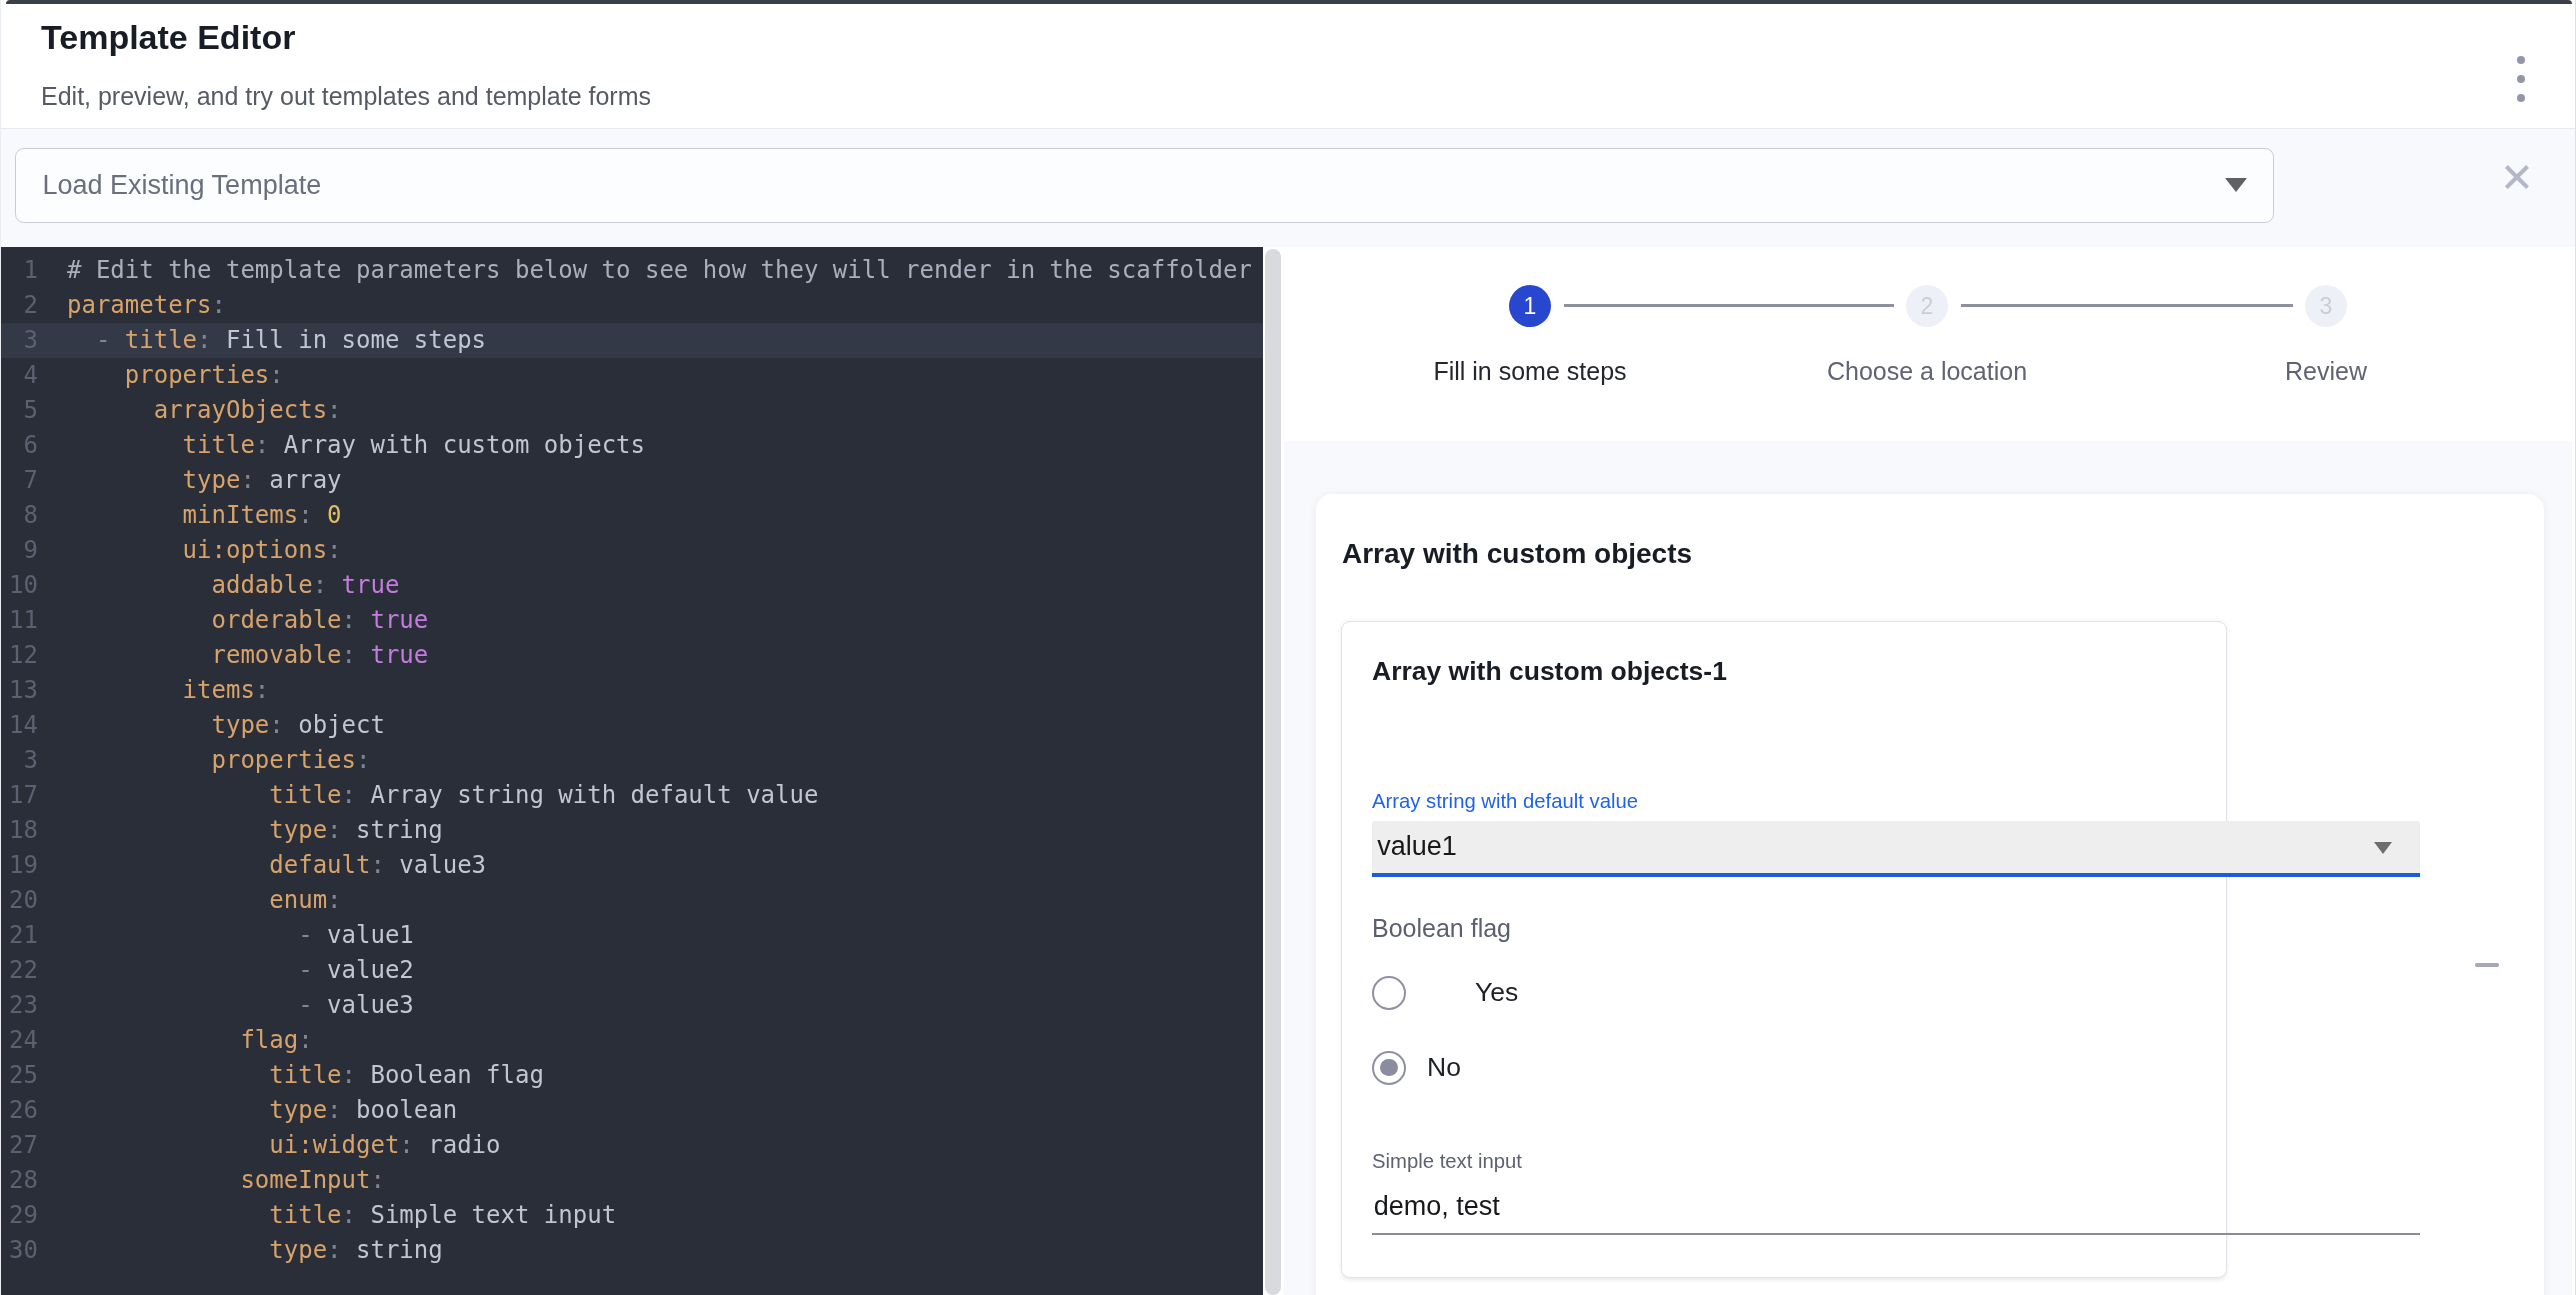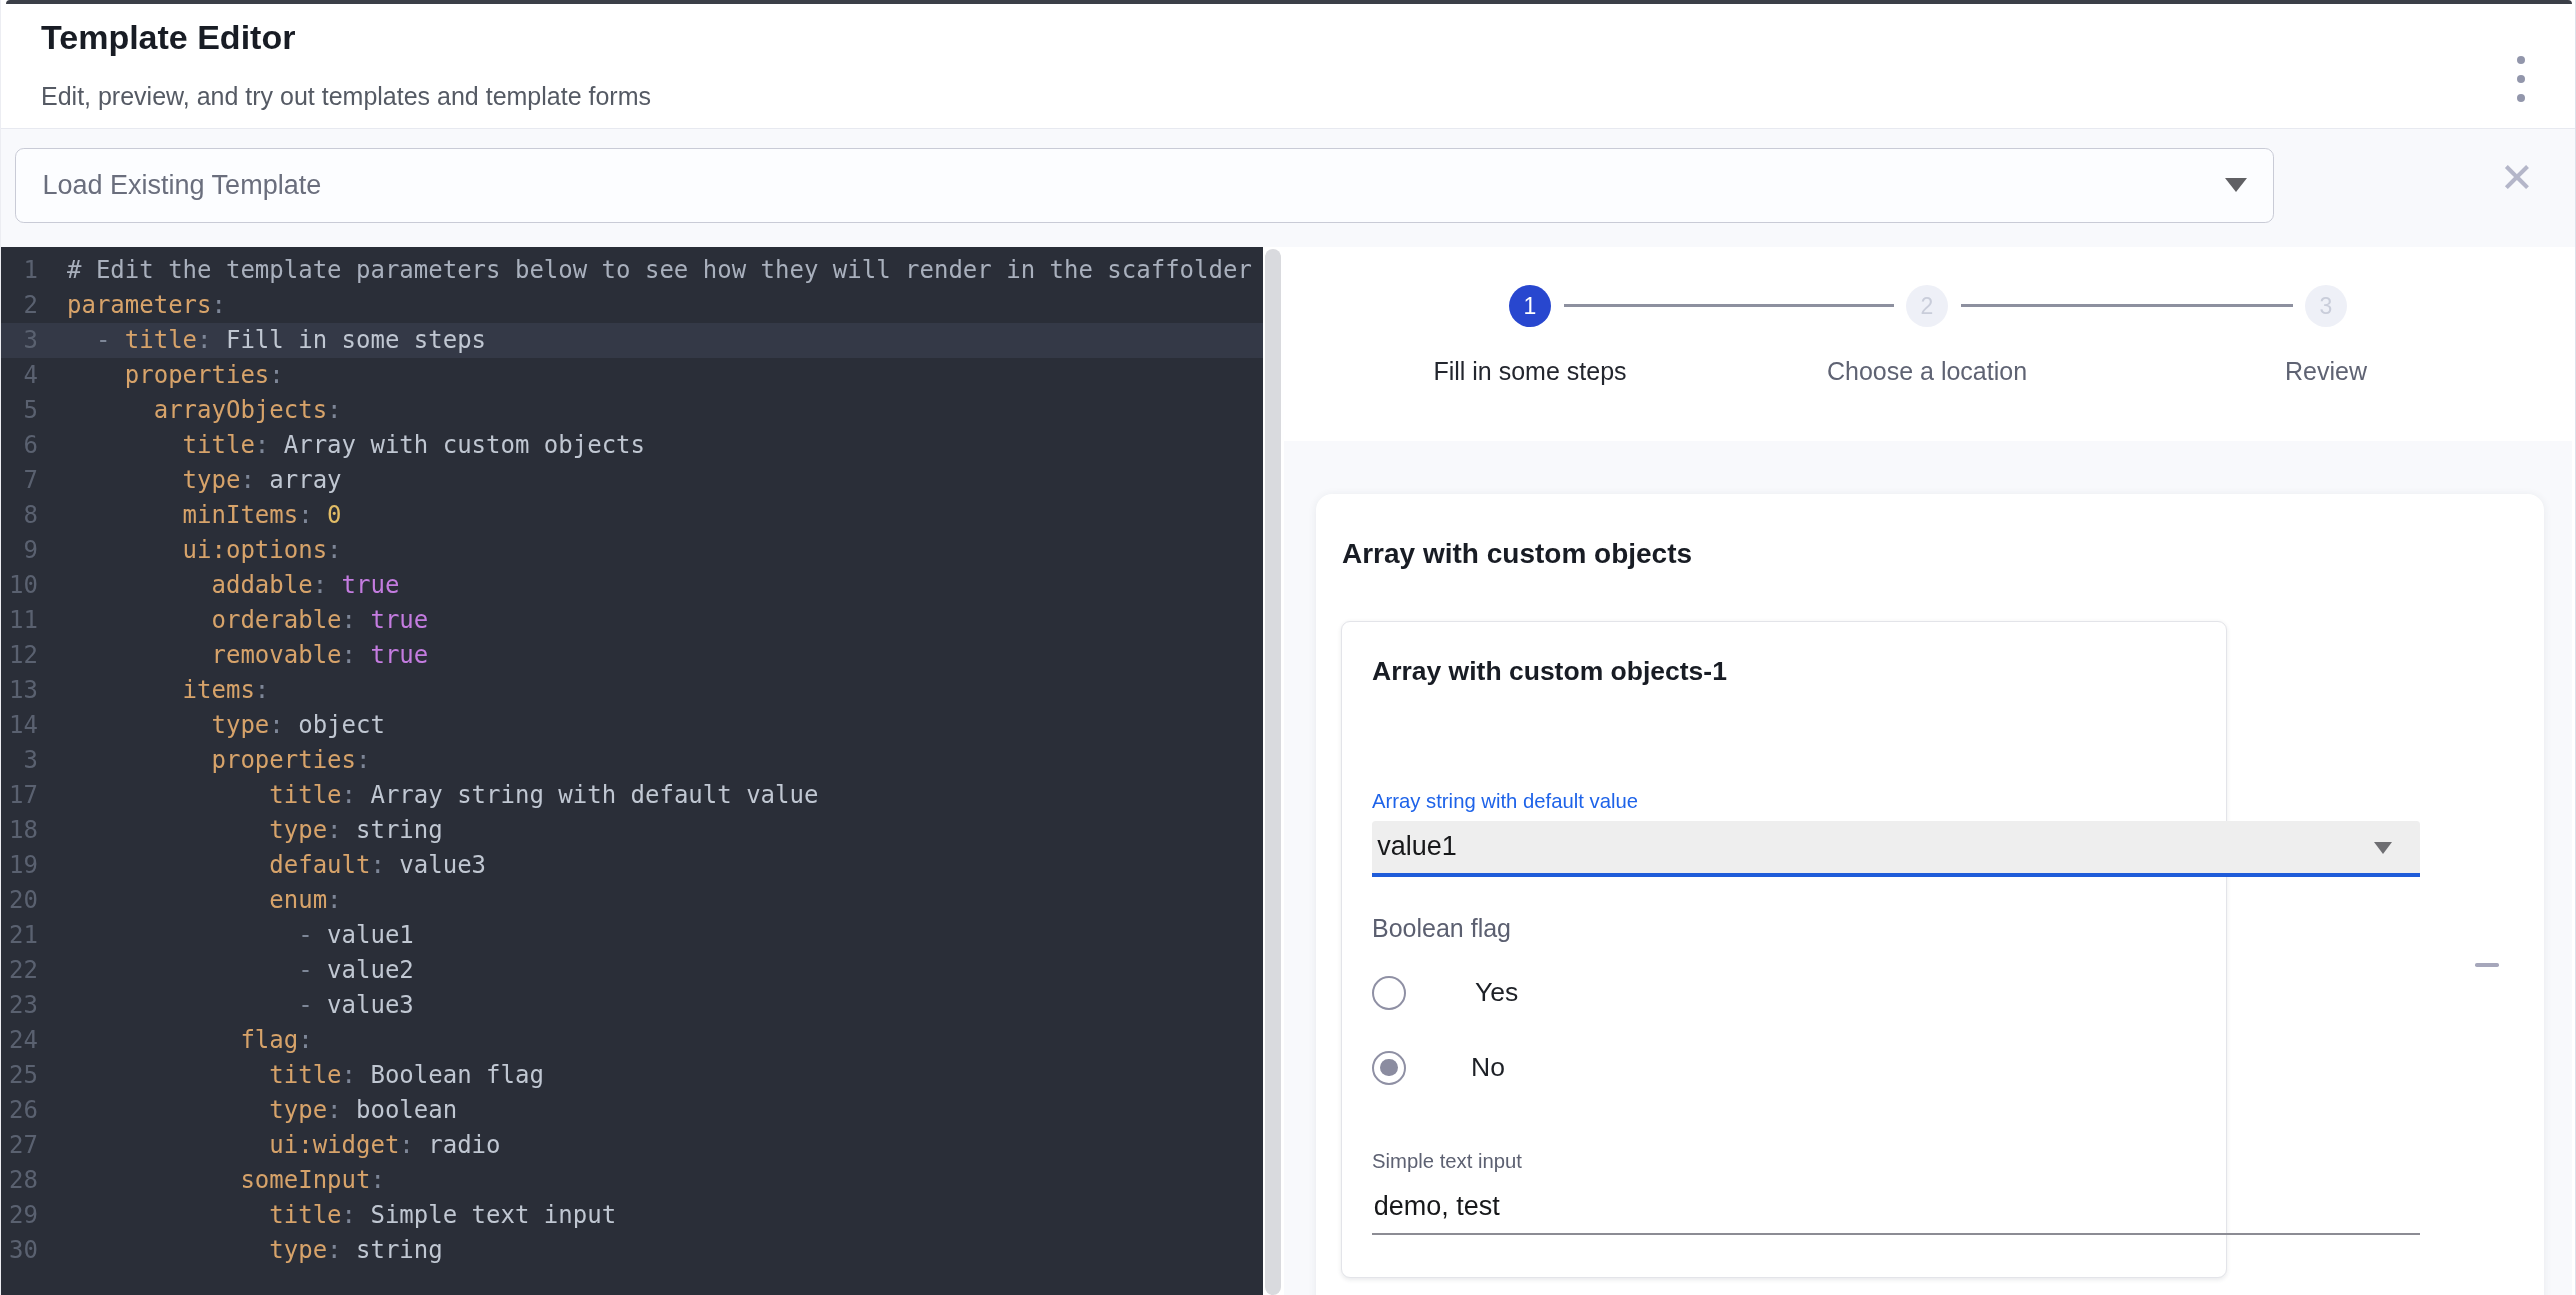--- a/index.html
+++ b/index.html
@@ -179,21 +179,21 @@
             <div class="value">value1</div>
             <div class="caret-down"></div>
           </div>
 
           <div class="bool-label">Boolean flag</div>
           <div id="radio-group">
               <div class="radio-row" style="top: 353px; gap: 48px;">
                 <span class="radio-circle"></span>
                 <span class="radio-text">Yes</span>
               </div>
-              <div class="radio-row" style="top: 428px; gap: 44px;">
+              <div class="radio-row" style="top: 428px;">
                 <span class="radio-circle checked">
                   <span class="dot"></span>
                 </span>
                 <span class="radio-text">No</span>
               </div>
             </div>
 
           <div class="text-label">Simple text input</div>
           <div class="text-input">
             <div class="value">demo, test</div>

